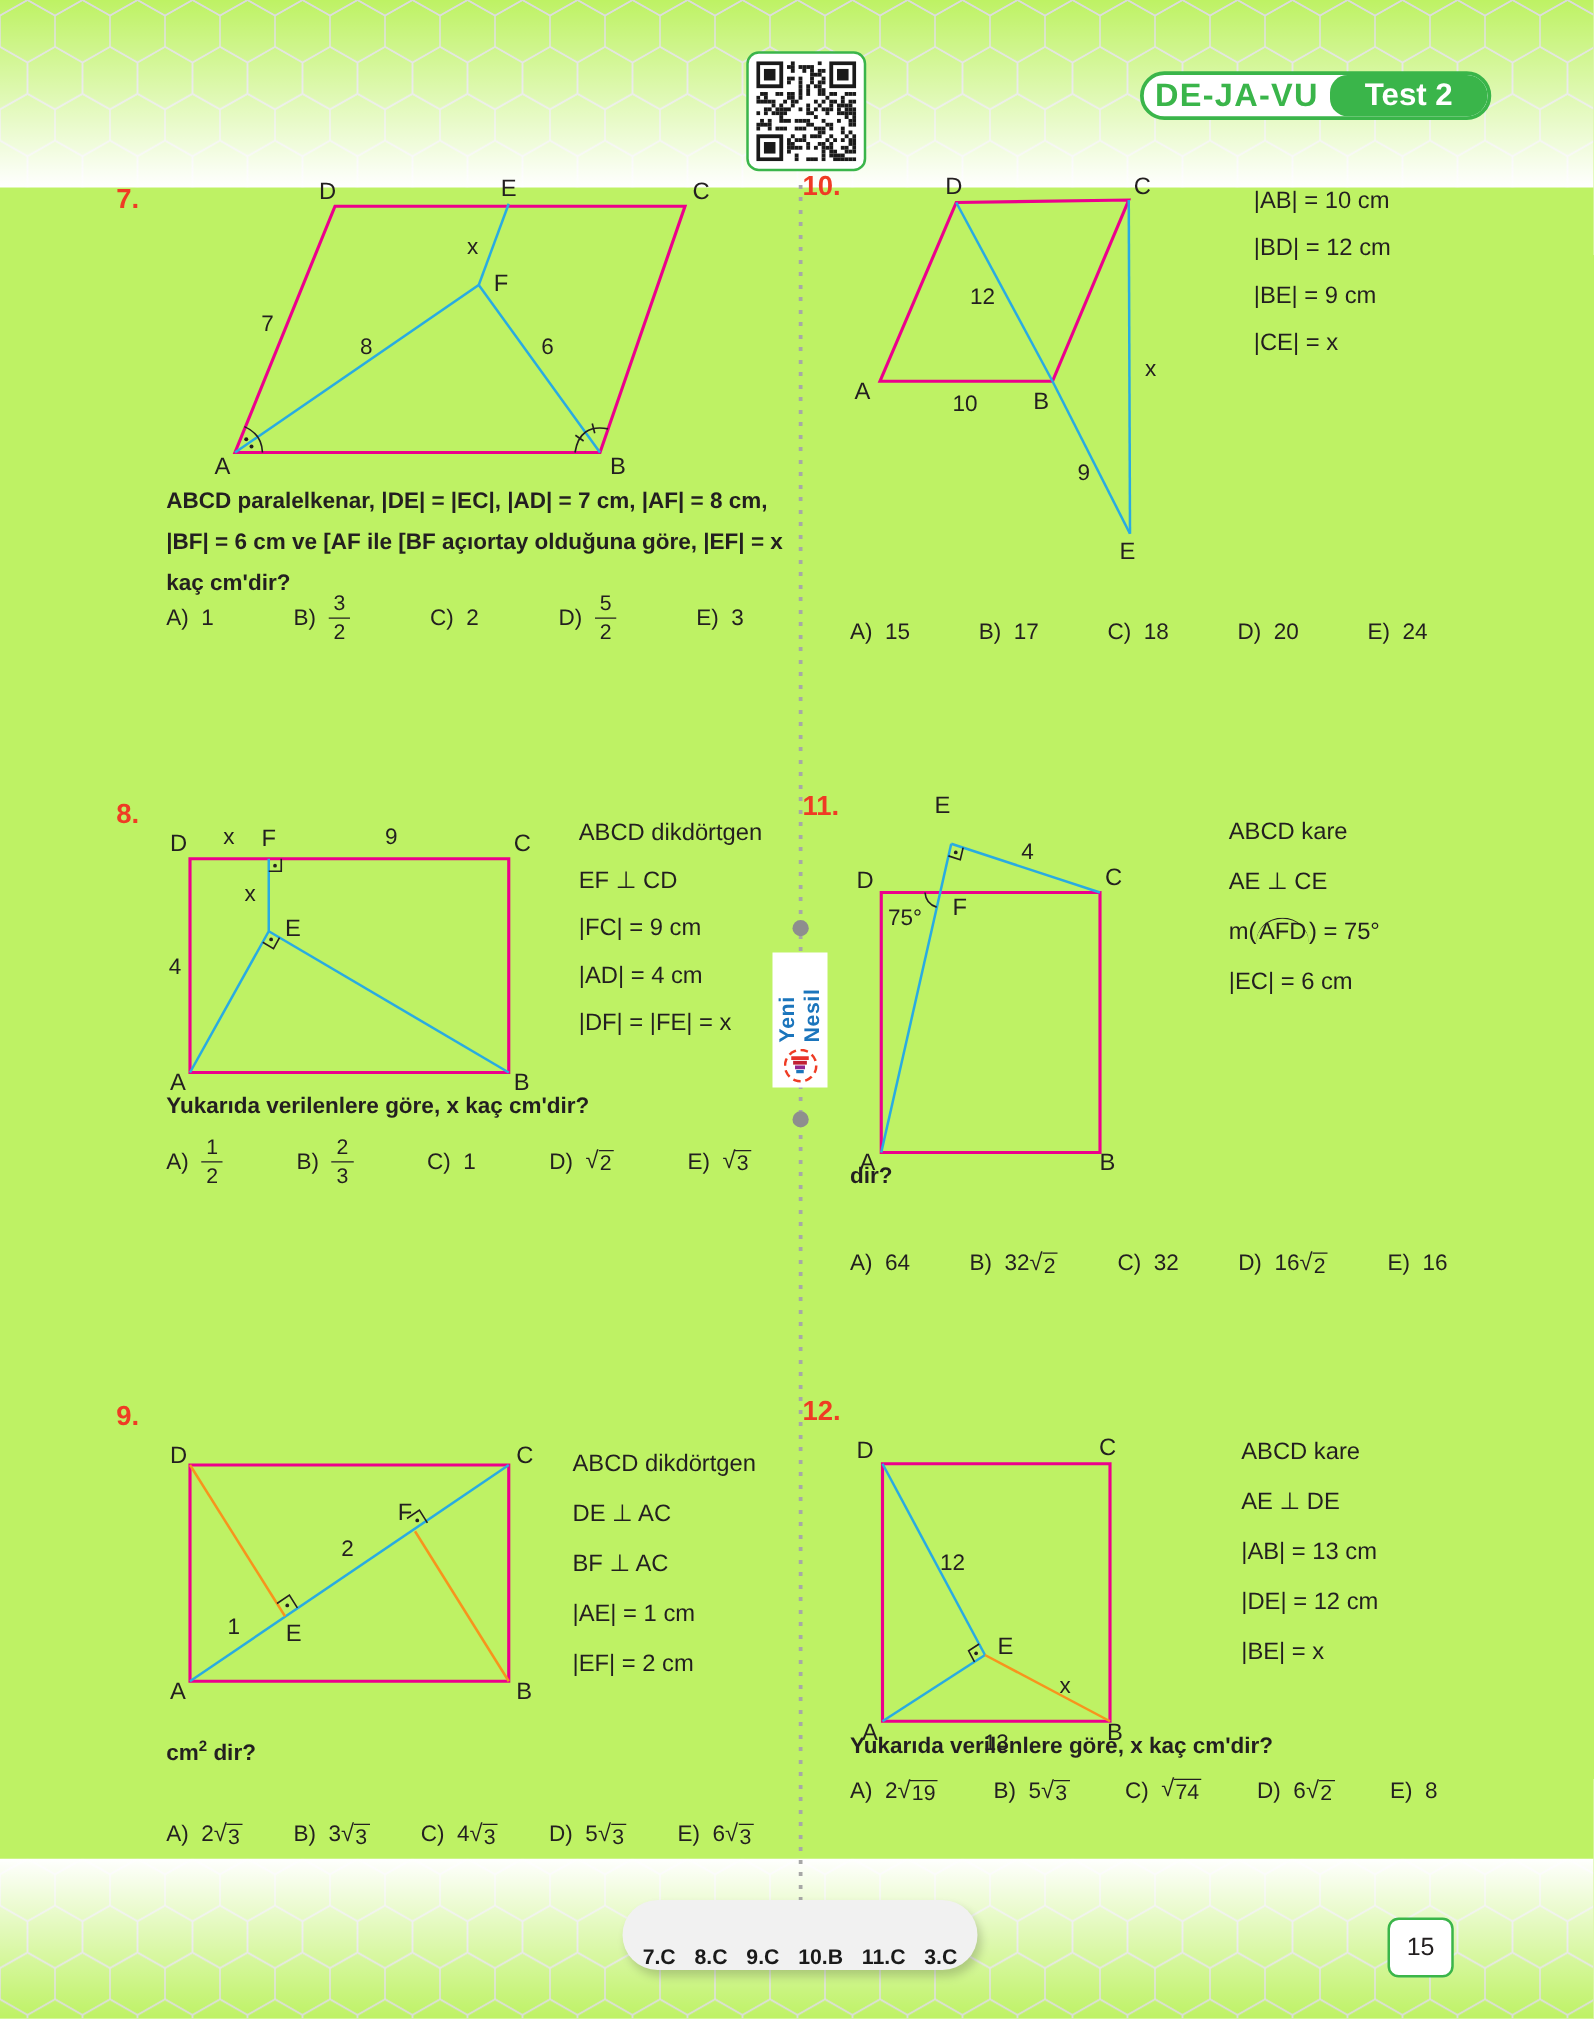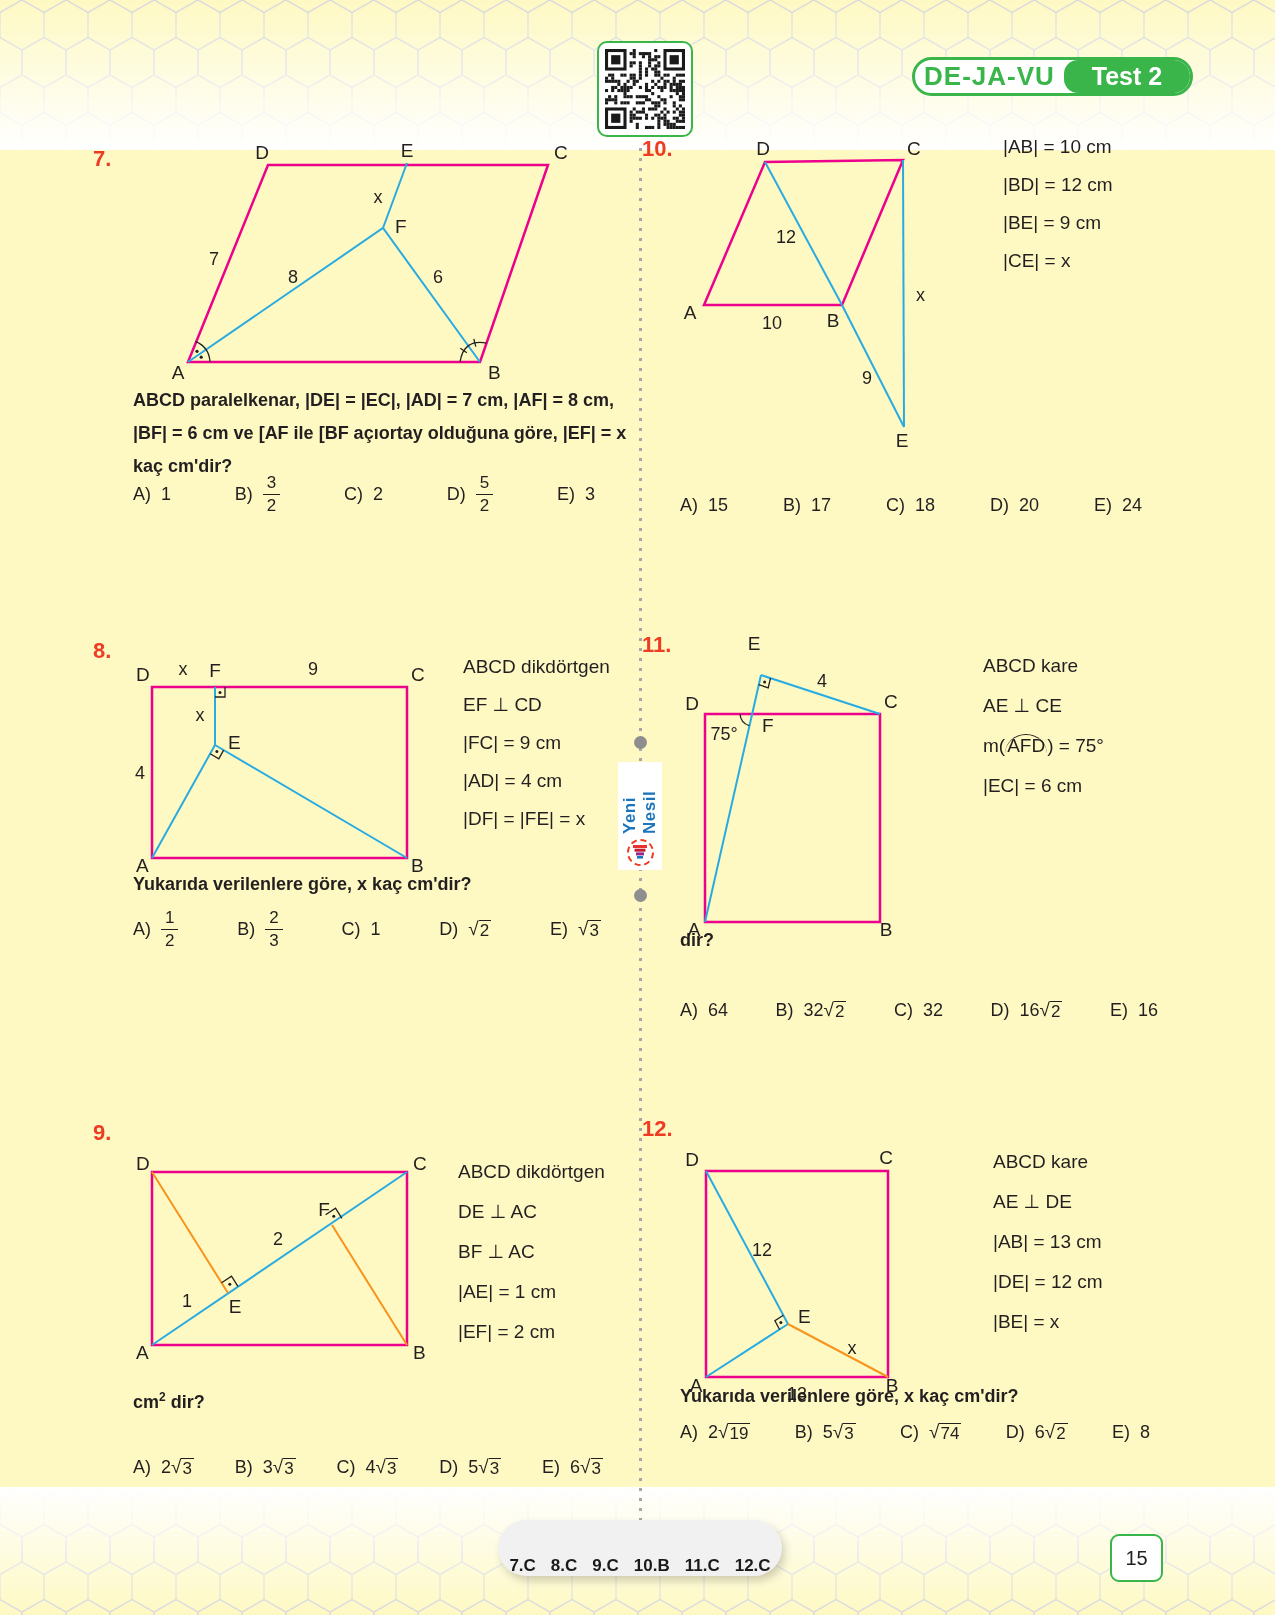--- a/index.html
+++ b/index.html
@@ -1,21 +1,21 @@
 <!DOCTYPE html>
 <html style="--magenta: #EC008C; --cyan: #29ABE2; --orange: #F7941D; --red: #EF3B24; --green: #3AB54A; --ink: #231F20; --brand_blue: #1B75BC; --gray: #9B9B9B;"><head>
 <meta charset="utf-8">
 <style>
 :root{
   --magenta:#EC008C; --cyan:#29ABE2; --orange:#F7941D; --red:#EF3B24;
   --green:#3AB54A; --ink:#231F20; --brand_blue:#1B75BC; --gray:#9B9B9B;
 }
 *{margin:0;padding:0;box-sizing:border-box}
 body{background:#fff}
-#page{position:relative;width:1275px;height:1615px;background:#fef9c3;overflow:hidden;
+#page{position:relative;width:1275px;height:1615px;background:#bef264;overflow:hidden;
   font-family:"Liberation Sans",sans-serif;color:var(--ink)}
 .hexband{position:absolute;left:0;z-index:0}
 .fade{position:absolute;left:0;width:100%;z-index:1}
 .fade-top{top:0;height:150px;background:linear-gradient(to bottom,rgba(255,255,255,0) 0%,rgba(255,255,255,.55) 55%,#fff 100%)}
 .fade-bot{bottom:0;height:128px;background:linear-gradient(to top,rgba(255,255,255,0) 0%,rgba(255,255,255,.55) 55%,#fff 100%)}
 .z{position:absolute;z-index:2}
 
 .qr{left:597px;top:41px;width:96px;height:96px;border:2.5px solid var(--green);
   border-radius:10px;background:#fff;display:flex;align-items:center;justify-content:center}
 .badge{left:912px;top:57px;width:281px;height:39px;border:3px solid var(--green);
@@ -537,21 +537,21 @@
     <text x="83" y="10" text-anchor="middle">D</text>
     <text x="227" y="10">C</text>
     <text x="10" y="174" text-anchor="middle">A</text>
     <text x="153" y="182" text-anchor="middle">B</text>
     <text x="222" y="302" text-anchor="middle">E</text>
     <text class="dim" x="106" y="98" text-anchor="middle">12</text>
     <text class="dim" x="92" y="184" text-anchor="middle">10</text>
     <text class="dim" x="187" y="239" text-anchor="middle">9</text>
     <text class="dim" x="236" y="156">x</text>
   </svg>
-  <div class="z given" style="left:1003px;top:128px;line-height:38px">
+  <div class="z given" style="left:1003px;top:142px;line-height:38px">
     <div>|AB| = 10 cm</div>
     <div>|BD| = 12 cm</div>
     <div>|BE| = 9 cm</div>
     <div>|CE| = x</div>
   </div>
   <div class="z opts" style="left:680px;top:485px;width:462px;height:40px">
     <span class="opt">
         <span>A)</span>
         <span>15</span>
       </span>
@@ -683,17 +683,17 @@
         <span>8</span>
       </span>
   </div>
 
   <div class="z ans-pill">
     <span class="ans">7.C</span>
     <span class="ans">8.C</span>
     <span class="ans">9.C</span>
     <span class="ans">10.B</span>
     <span class="ans">11.C</span>
-    <span class="ans">12.C</span>
+    <span class="ans">3.C</span>
   </div>
   <div class="z pagebox">15</div>
 
 </div>
 
 </body></html>

